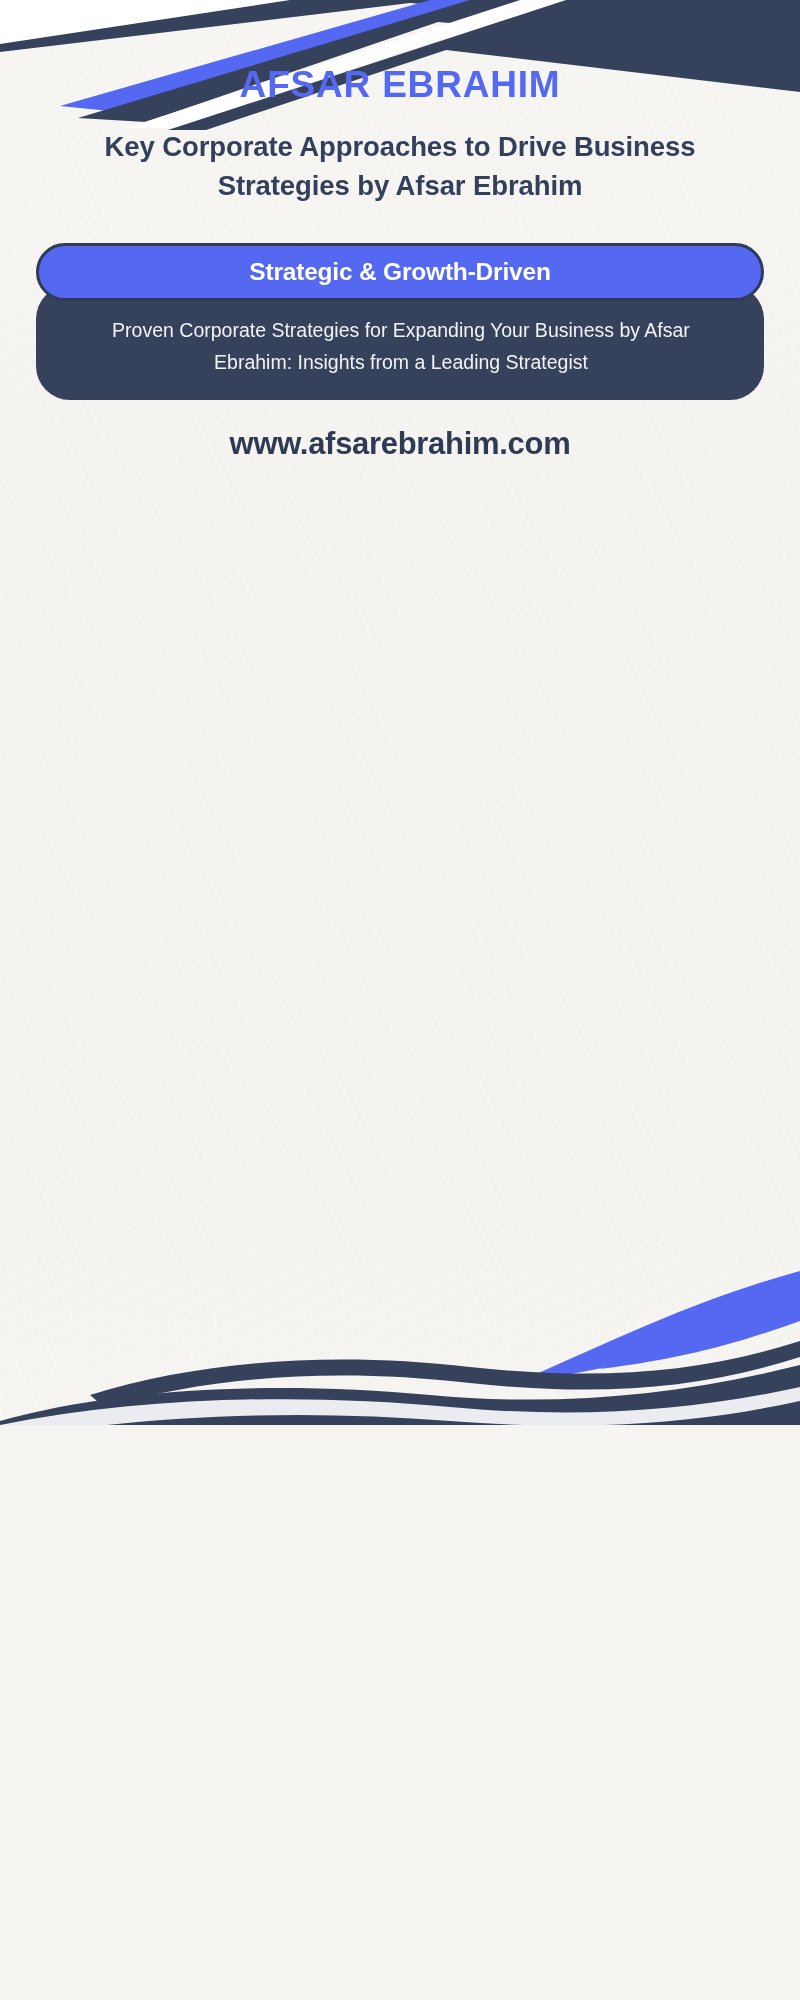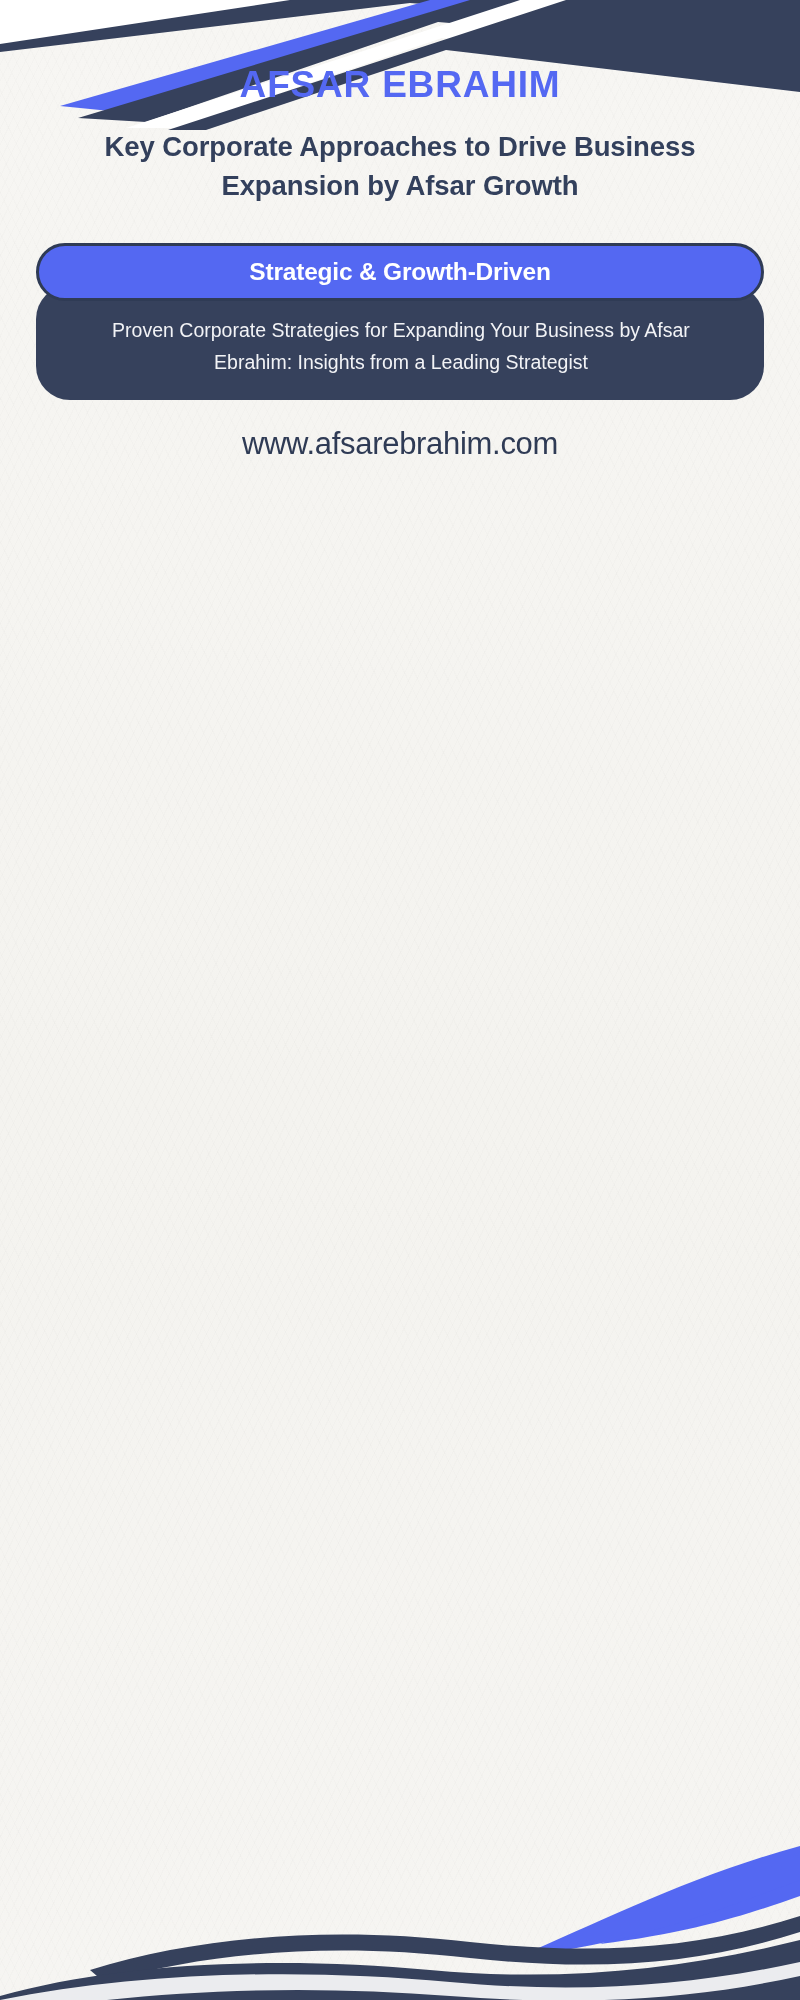--- a/index.html
+++ b/index.html
@@ -11,21 +11,21 @@
     width: 800px;
     height: 2000px;
     overflow: hidden;
     font-family: "Liberation Sans", sans-serif;
     background: #f6f5f2;
   }
 
   .poster {
     position: relative;
     width: 800px;
-    height: 2000px;
+    height: 1425px;
     background:
       repeating-linear-gradient(116deg, rgba(0,0,0,0.012) 0px, rgba(0,0,0,0.012) 1px, rgba(0,0,0,0) 1px, rgba(0,0,0,0) 7px),
       repeating-linear-gradient(64deg, rgba(0,0,0,0.010) 0px, rgba(0,0,0,0.010) 1px, rgba(0,0,0,0) 1px, rgba(0,0,0,0) 9px),
       linear-gradient(180deg, #f7f6f3 0%, #f4f3ef 55%, #f6f5f2 100%);
     overflow: hidden;
   }
 
   
   .deco-top {
     position: absolute;
@@ -111,21 +111,21 @@
   }
 
   
   .footer {
     position: relative;
     text-align: center;
     margin-top: 26px;
   }
   .footer-url {
     font-size: 31px;
-    font-weight: normal;
+    font-weight: bold;
     color: #2f3b55;
     letter-spacing: -0.3px;
   }
 </style>
 </head>
 <body>
 
 <div class="poster">
 
   <svg class="deco-top" viewBox="0 0 800 130" preserveAspectRatio="none">
@@ -140,21 +140,21 @@
 
     <path d="M520,0 L800,0 L800,74 L442,38 L178,128 L126,128 Z" fill="#ffffff"></path>
 
     <path d="M566,0 L800,0 L800,92 L446,50 L206,130 L168,130 Z" fill="#36415c"></path>
 
     <path d="M600,0 L800,0 L800,108 L450,62 L236,130 L800,130 L0,130 L0,60 Z" fill="none"></path>
   </svg>
 
   <div class="header">
     <div class="brand-name">AFSAR EBRAHIM</div>
-    <div class="headline">Key Corporate Approaches to Drive Business Expansion by Afsar Growth</div>
+    <div class="headline">Key Corporate Approaches to Drive Business Strategies by Afsar Ebrahim</div>
   </div>
 
   <div class="cards">
 
     <div class="card">
       <div class="card-header">Strategic &amp; Growth-Driven</div>
       <div class="card-body">Proven Corporate Strategies for Expanding Your Business by Afsar Ebrahim: Insights from a Leading Strategist</div>
     </div>
 
 

